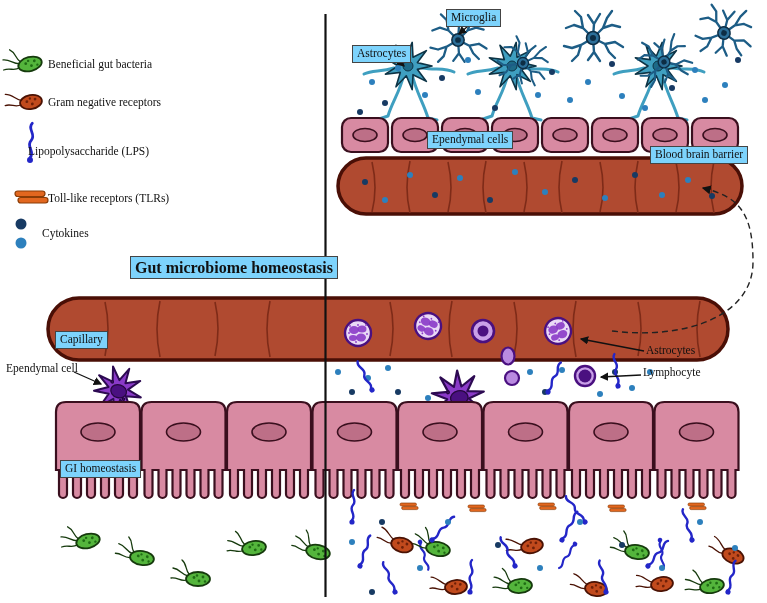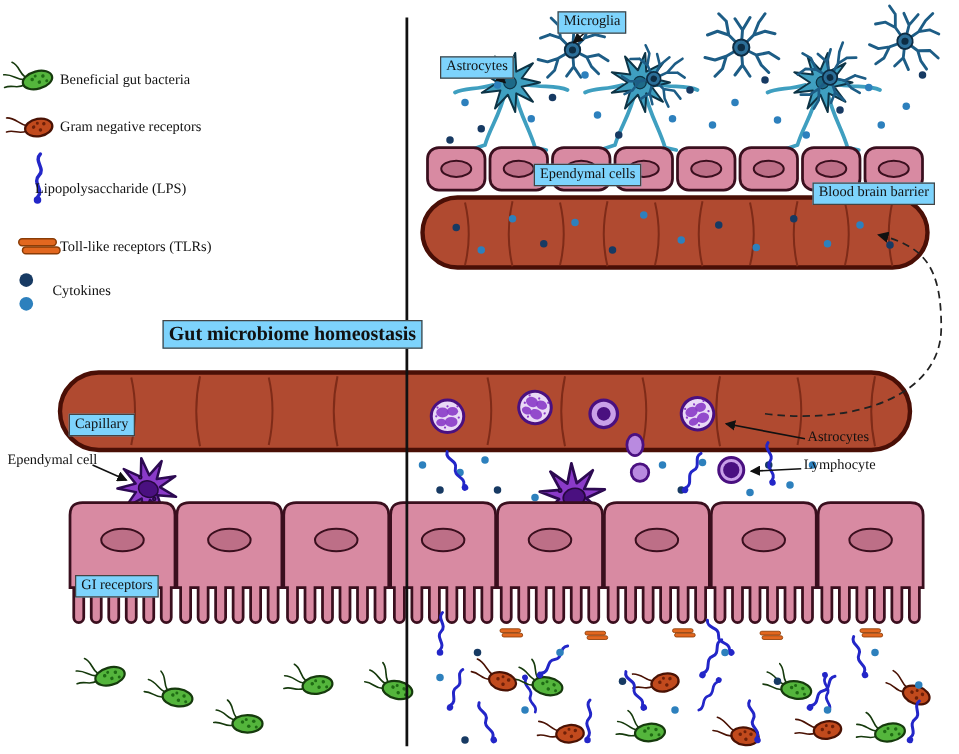--- a/index.html
+++ b/index.html
@@ -385,19 +385,19 @@
 <div class="lbl" style="left:42px;top:227px">Cytokines</div>
 
 <div class="lbl boxed" style="left:446px;top:9px">Microglia</div>
 <div class="lbl boxed" style="left:352px;top:45px">Astrocytes</div>
 <div class="lbl boxed" style="left:427px;top:131px">Ependymal cells</div>
 <div class="lbl boxed" style="left:650px;top:146px">Blood brain barrier</div>
 
 <div class="lbl boxed bold" style="left:130px;top:256px">Gut microbiome homeostasis</div>
 
 <div class="lbl boxed" style="left:55px;top:331px">Capillary</div>
-<div class="lbl boxed" style="left:60px;top:460px">GI receptors</div>
+<div class="lbl boxed" style="left:60px;top:460px">GI homeostasis</div>
 
 <div class="lbl" style="left:6px;top:362px">Ependymal cell</div>
 <div class="lbl" style="left:646px;top:344px">Astrocytes</div>
 <div class="lbl" style="left:643px;top:366px">Lymphocyte</div>
 
 </div>
 
 </body></html>

